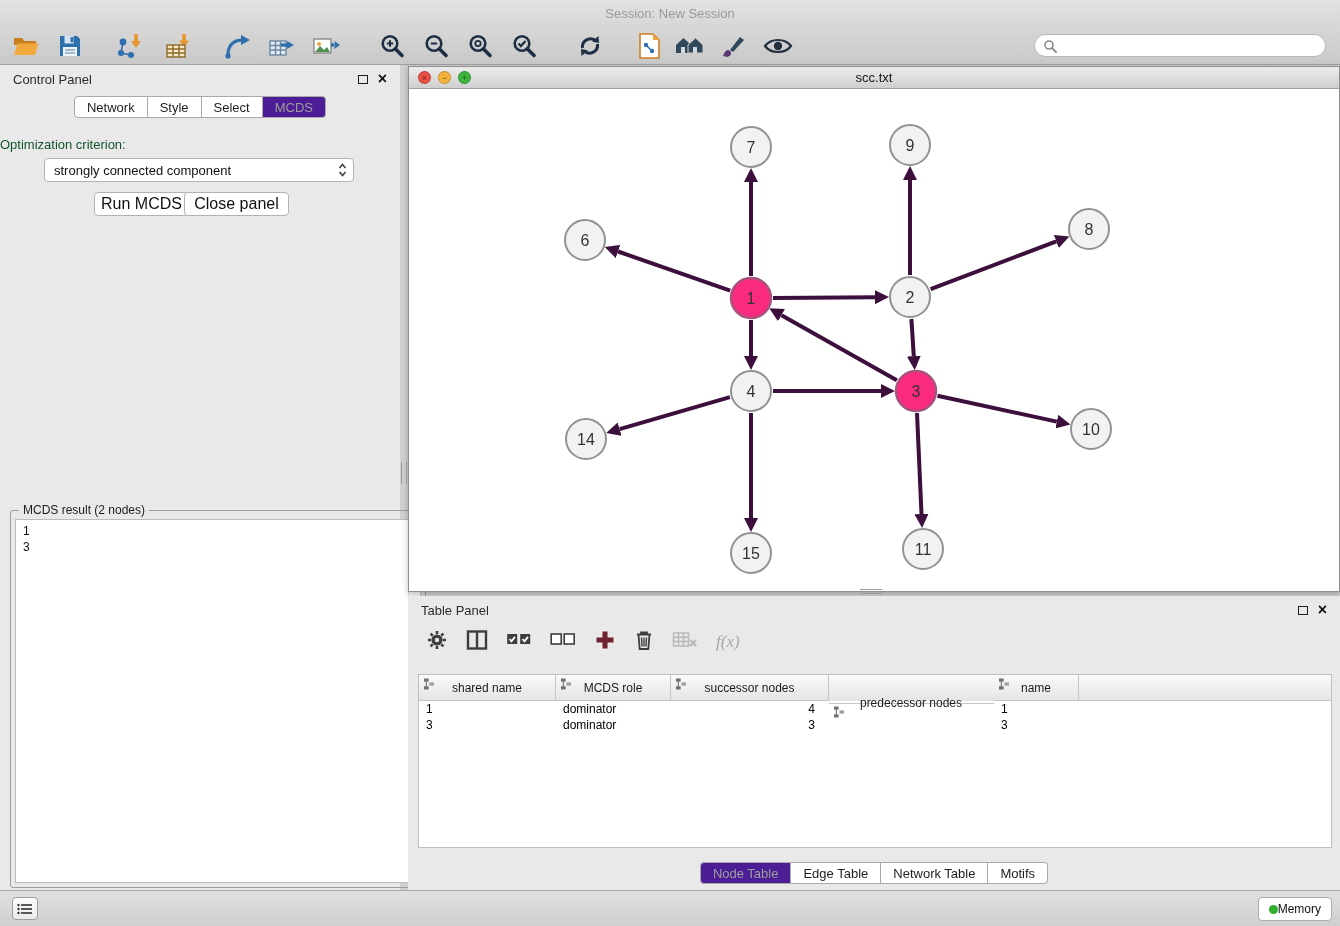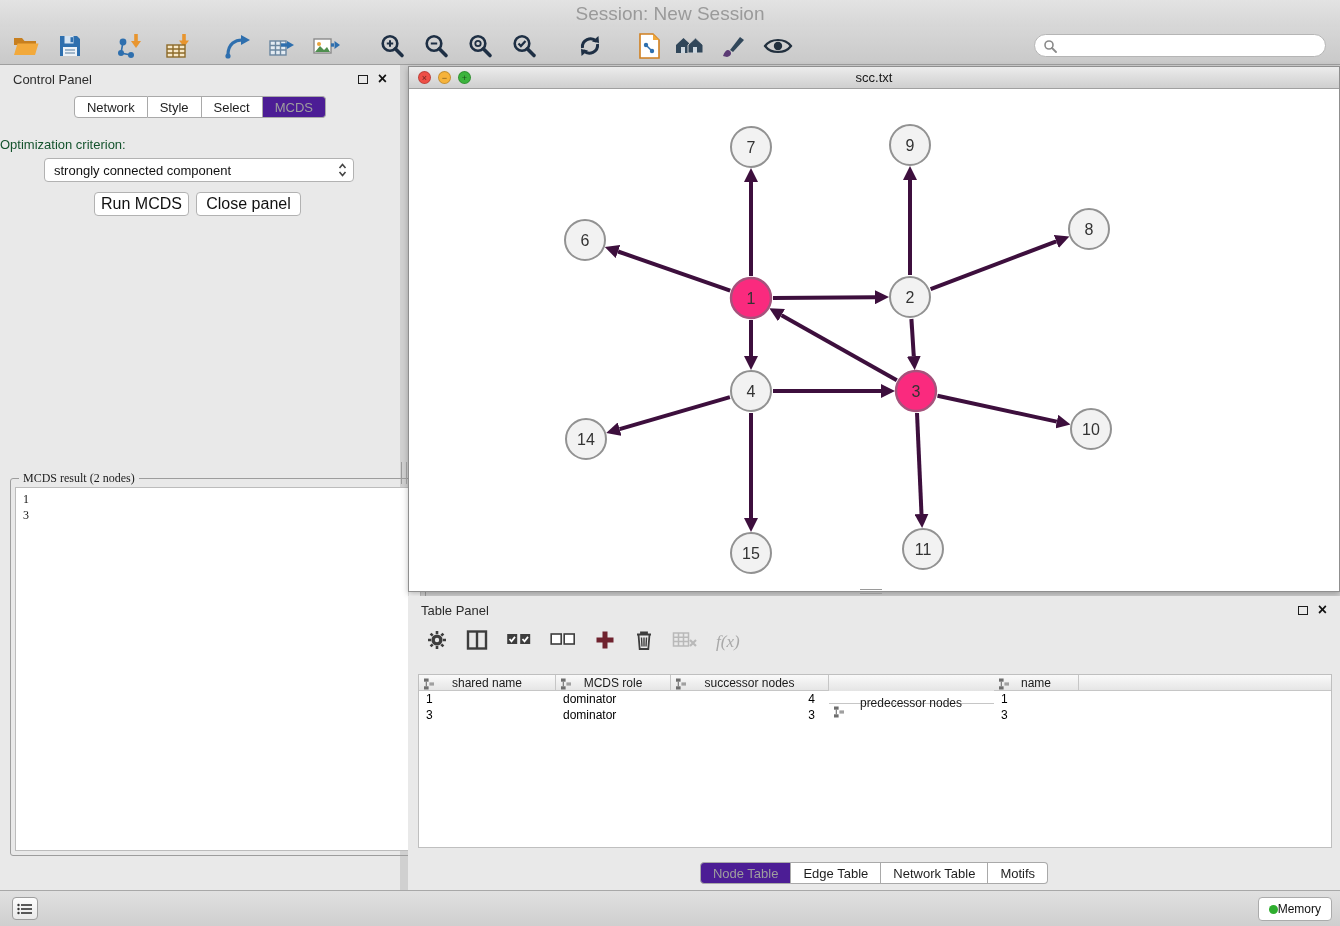--- a/index.html
+++ b/index.html
@@ -3,21 +3,21 @@
 <meta charset="utf-8">
 <style>
   * { margin:0; padding:0; box-sizing:border-box; }
   html,body { background:#8a8a8a; }
   body { font-family:"Liberation Sans",sans-serif; }
   .app { position:relative; width:1340px; height:926px; background:#d0d0d0; overflow:hidden; }
 
   
   .titlebar { position:absolute; left:0; top:0; width:1340px; height:27px;
     background:linear-gradient(#e3e3e3,#d6d6d6); text-align:center; line-height:27px;
-    font-size:19px; color:#9a9a9a; }
+    font-size:13px; color:#9a9a9a; }
 
   
   .toolbar { position:absolute; left:0; top:27px; width:1340px; height:38px;
     background:linear-gradient(#d7d7d7,#c9c9c9); border-bottom:1px solid #9f9f9f;
     display:flex; align-items:center; padding:0 10px; }
   .tb-icon { width:32px; height:32px; display:flex; align-items:center; justify-content:center; flex:0 0 auto; }
   .g8{margin-left:8px;} .g12{margin-left:12px;} .g16{margin-left:16px;} .g28{margin-left:28px;} .g34{margin-left:34px;}
   .tb-search { margin-left:auto; margin-right:4px; width:292px; height:23px; background:#fff;
     border:1px solid #b5b5b5; border-radius:12px; display:flex; align-items:center; padding:0 8px; gap:5px; }
   .tb-search input { border:none; outline:none; flex:1; font-size:12px; background:transparent; font-family:"Liberation Sans",sans-serif; }
@@ -38,24 +38,24 @@
   .cp-tabs { position:absolute; left:0; top:31px; width:100%; }
 
   .cp-opt-label { position:absolute; top:72px; width:100%; text-align:left; font-size:13px; color:#14532d; }
   .cp-select { position:absolute; left:44px; top:93px; width:310px; height:24px; background:#fff;
     border:1px solid #b2b2b2; border-radius:4px; display:flex; align-items:center; padding:0 6px 0 9px;
     font-size:13px; color:#111; }
   .cp-select .spacer { flex:1; }
   .cp-btn { position:absolute; top:127px; height:24px; background:#fff; border:1px solid #b2b2b2;
     border-radius:4px; font-size:16px; color:#111; display:flex; align-items:center; justify-content:center; }
   .run-btn { left:94px; width:95px; }
-  .closep-btn { left:196px; width:105px; }
-
-  .cp-result { position:absolute; left:10px; top:413px; width:416px; height:378px;
-    border:1px solid #9d9d9d; border-radius:3px;font-family:Liberation Serif, serif; }
+  .closep-btn { left:184px; width:105px; }
+
+  .cp-result { position:absolute; left:10px; top:445px; width:416px; height:378px;
+    border:1px solid #9d9d9d; border-radius:3px; }
   .cp-result-legend { position:absolute; top:-8px; left:8px; background:#e9e9e9; padding:0 4px;
     font-size:12px; color:#1c1c1c; }
   .cp-result-inner { position:absolute; left:4px; right:4px; top:8px; bottom:4px; background:#fff;
     border:1px solid #bcbcbc; font-size:12px; color:#111; line-height:16px; padding:3px 7px;
     white-space:pre; overflow:hidden; }
   .cp-result-scroll { position:absolute; right:5px; top:9px; bottom:5px; width:12px;
     background:#f6f6f6; border-left:1px solid #ddd; }
 
   
   .network-window { position:absolute; left:408px; top:66px; width:932px; height:526px;
@@ -76,21 +76,21 @@
     font-family:"Liberation Sans",sans-serif; }
 
   
   .table-panel { position:absolute; left:408px; top:596px; width:932px; height:294px; background:#e9e9e9; }
   .tp-toolbar { position:absolute; left:0; top:26px; height:40px; display:flex; align-items:center;
     padding-left:18px; gap:18px; }
   .fx { font-family:"Liberation Serif",serif; font-style:italic; font-size:17px; color:#a8a8a8; }
 
   .tp-table { position:absolute; left:10px; top:78px; width:914px; height:174px; background:#fff;
     border:1px solid #bfbfbf; }
-  .thead { display:flex; height:16px; background:linear-gradient(#fafafa,#e4e4e4); }
+  .thead { display:flex; height:26px; background:linear-gradient(#fafafa,#e4e4e4); }
   .th { position:relative; border-right:1px solid #c6c6c6; border-bottom:1px solid #c6c6c6;
     font-size:12px; color:#1a1a1a; display:flex; align-items:center; justify-content:center; }
   .th .sort-icon { position:absolute; left:4px; top:3px; }
   .th.filler { flex:1; border-right:none; justify-content:flex-start; }
   .col0{width:137px;} .col1{width:115px;} .col2{width:158px;} .col3{width:165px;margin-top:28px;} .col4{width:85px;}
   .tr { display:flex; height:16px; }
   .td { font-size:12px; color:#000; line-height:16px; overflow:hidden; }
   .td.align-left { padding-left:7px; }
   .td.align-right { text-align:right; padding-right:14px; }
   .tp-tabs { position:absolute; left:0; bottom:6px; width:100%; }

